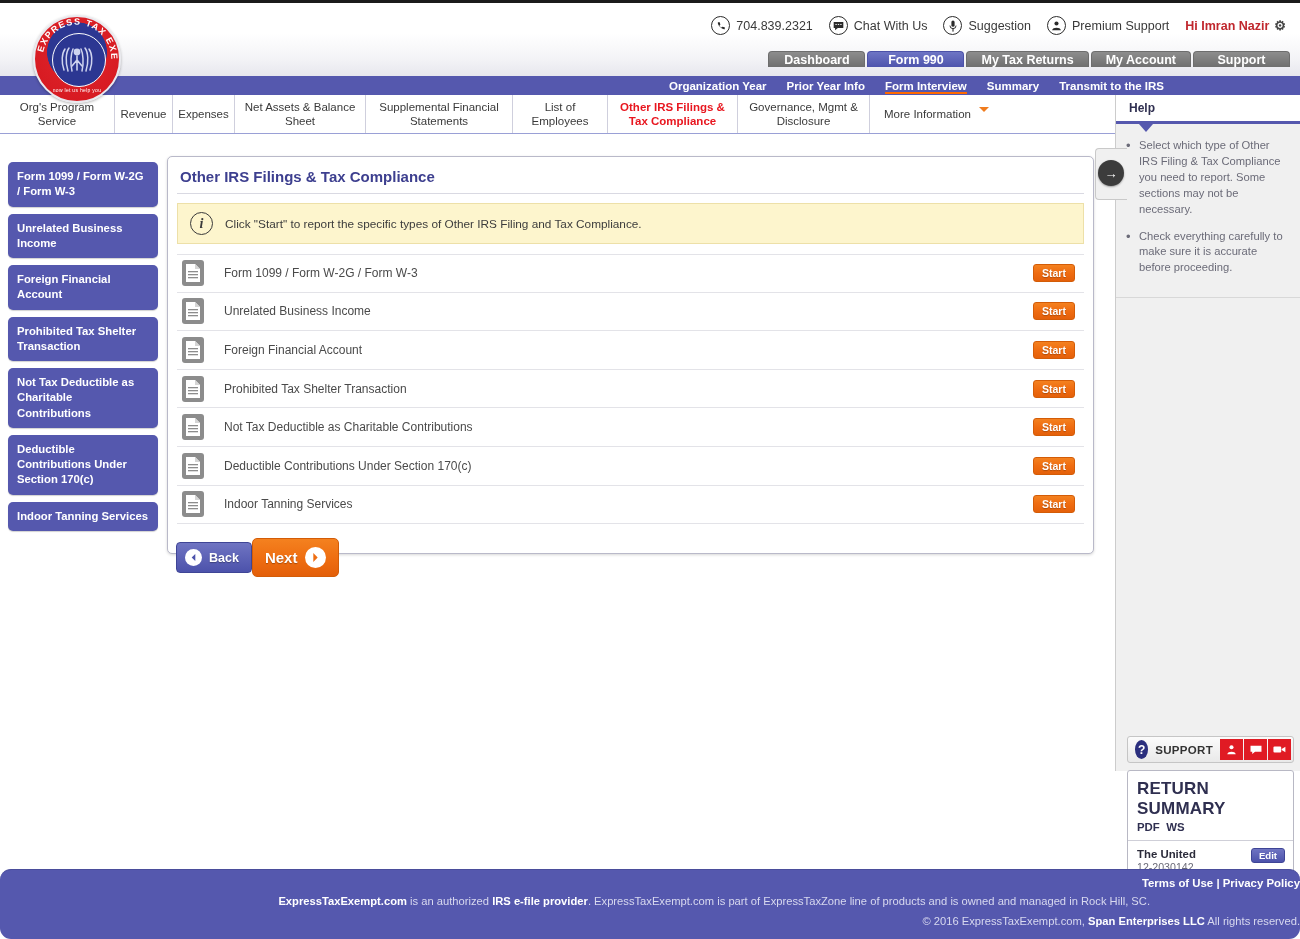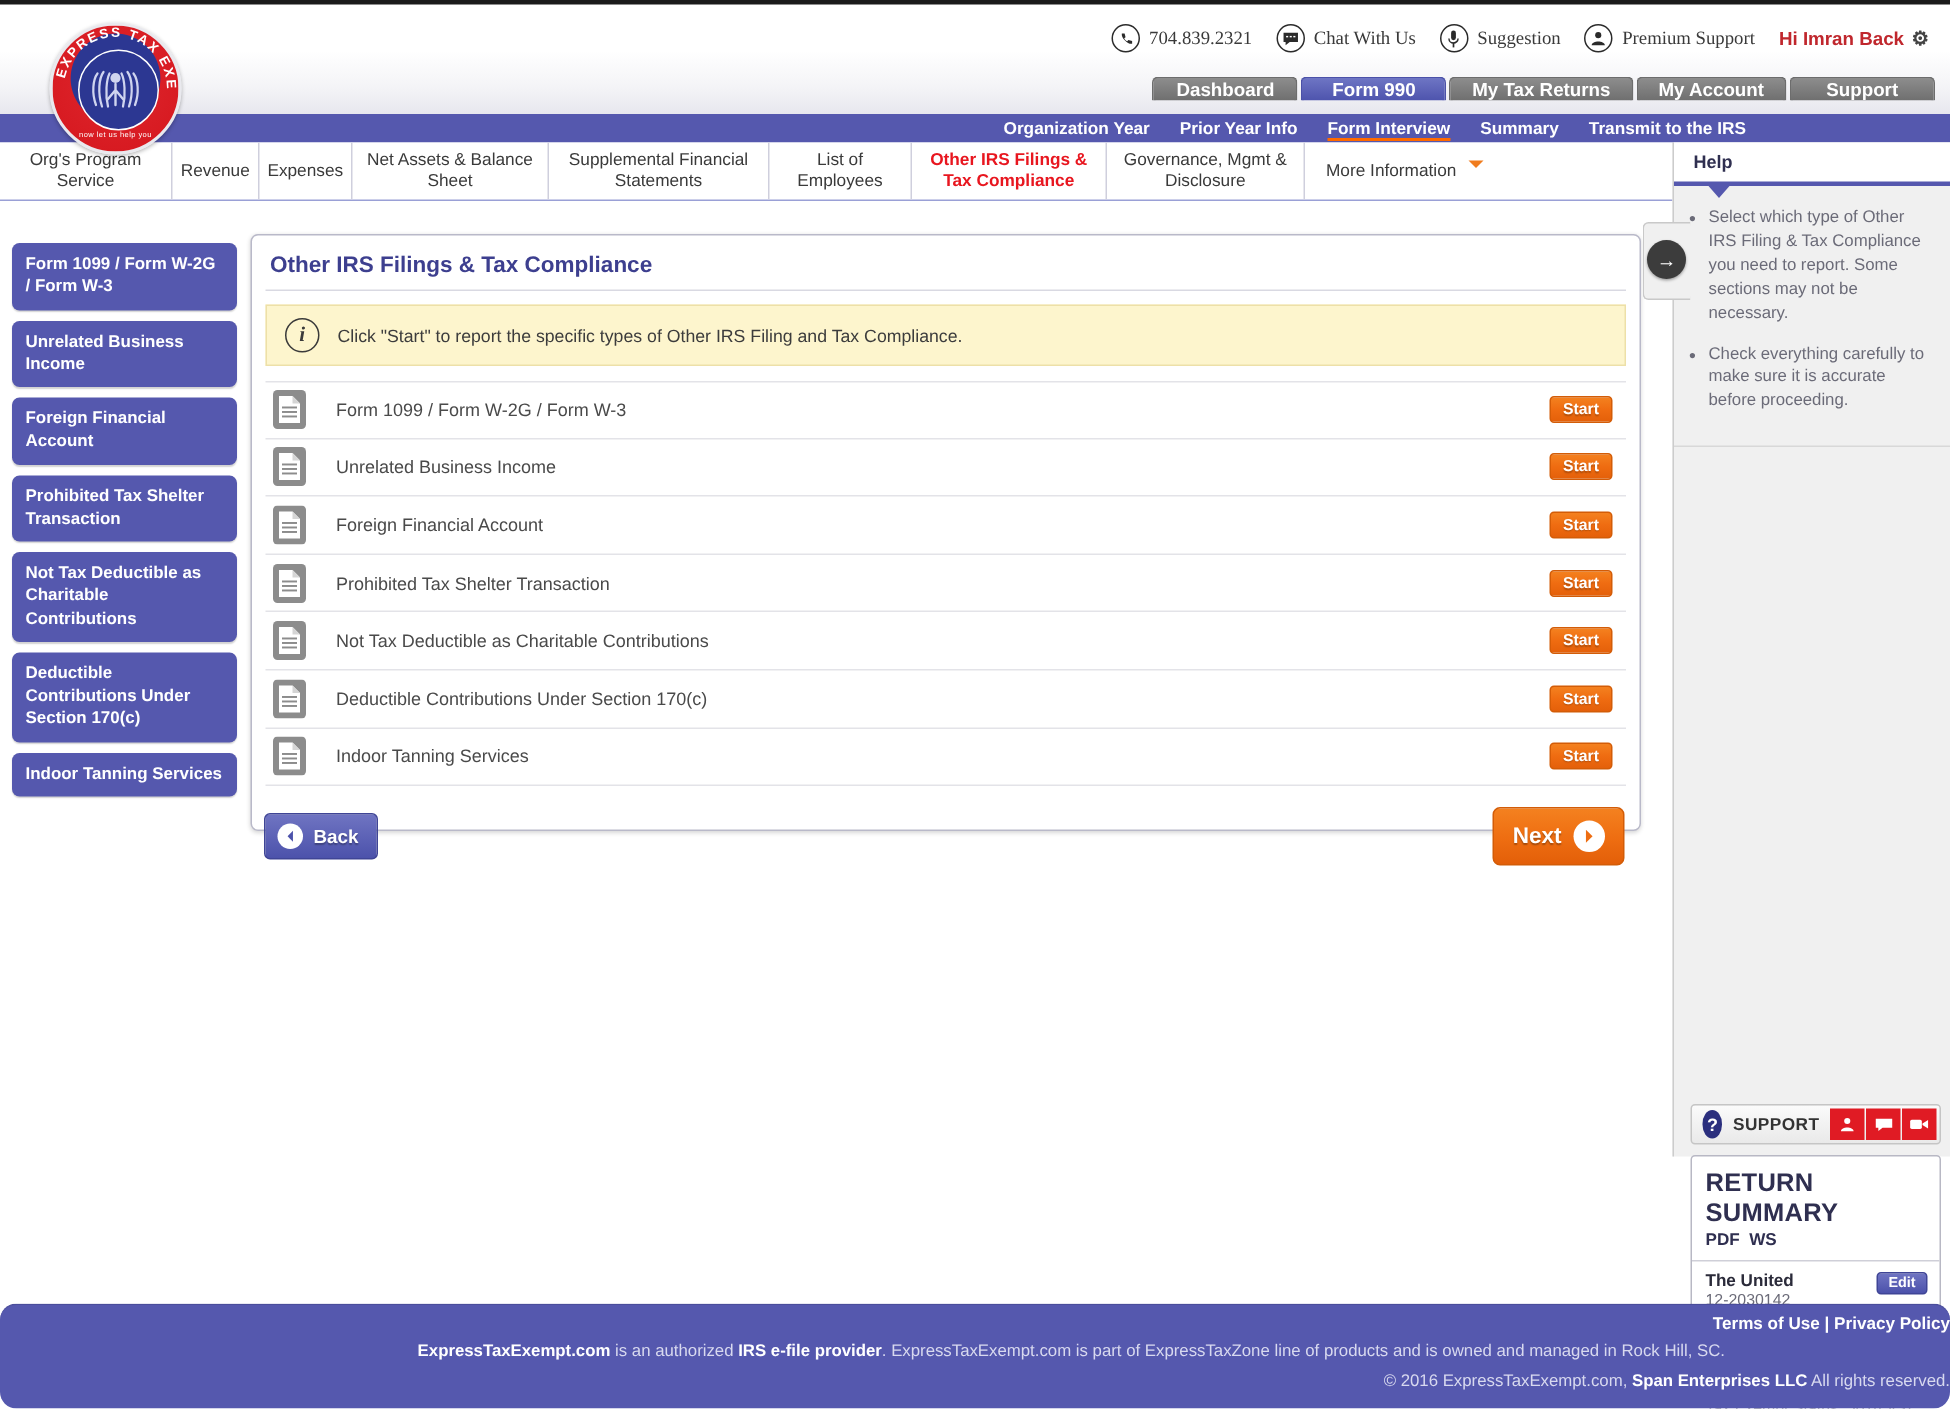--- a/index.html
+++ b/index.html
@@ -38,21 +38,21 @@
   .logo .tag {
     position:absolute; bottom:8px; left:0; width:100%; text-align:center;
     font-size:5px; color:#fff; letter-spacing:.3px;
   }
 
   .hdr-links {
     position:absolute; right:14px; top:13px;
     display:flex; align-items:center; gap:16px;
     font-size:12.5px; color:#3a3a3a;
   }
-  .hdr-link { display:flex; align-items:center; gap:6px; cursor:pointer; white-space:nowrap;font-family:Liberation Serif, serif; }
+  .hdr-link { display:flex; align-items:center; gap:6px; cursor:pointer; white-space:nowrap; }
   .circ-icon {
     width:19px; height:19px; border-radius:50%;
     border:1.6px solid #2b2b2b; display:flex; align-items:center; justify-content:center;
     color:#2b2b2b; font-size:10px; line-height:1; flex:0 0 auto;
   }
   .hdr-user { color:#c0272d; font-weight:bold; font-size:12.5px; display:flex; align-items:center; gap:5px; cursor:pointer;}
   .gear { font-size:13px; color:#444; }
 
   
   .maintabs {
@@ -171,21 +171,21 @@
   .doc-ico { width:22px; height:26px; flex:0 0 auto; margin-right:20px; }
   .row-label { flex:1; font-size:12px; color:#4a4a4a; }
   .btn-start {
     width:42px; height:18px; border-radius:3px; margin-right:6px;
     background: linear-gradient(to bottom,#f4811f 0%, #ef6c11 50%, #e4600a 100%);
     border:1px solid #d35c07;
     color:#ffffff; font-size:10.5px; font-weight:bold;
     display:flex;align-items:center;justify-content:center; cursor:pointer;
     text-shadow:0 1px 1px rgba(0,0,0,.25);
   }
-  .navrow { display:flex; align-items:center; justify-content:space-between; padding:14px 10px 0 8px; }
+  .navrow { display:flex; align-items:center; justify-content:flex-start; padding:14px 10px 0 8px; }
   .btn-back {
     display:flex; align-items:center; gap:7px; padding:6px 12px 6px 8px;
     background: linear-gradient(to bottom,#6f74c2,#4c52ab);
     border:1px solid #3f4596; border-radius:4px;
     color:#fff; font-size:12.5px; font-weight:bold; cursor:pointer;
     text-shadow:0 1px 1px rgba(0,0,0,.3);
   }
   .btn-next {
     display:flex; align-items:center; gap:8px; padding:8px 12px;
     background: linear-gradient(to bottom,#f4811f 0%,#ee6d11 55%,#e35f09 100%);
@@ -317,21 +317,21 @@
       <div class="hdr-link">
         <span class="circ-icon">
           <svg width="11" height="11" viewBox="0 0 14 14">
               <circle cx="7" cy="4.4" r="2.6" fill="#2b2b2b"></circle>
               <path d="M1.4 13 C1.8 8.8 12.2 8.8 12.6 13 Z" fill="#2b2b2b"></path>
             </svg>
         </span>
         <span>Premium Support</span>
       </div>
       <div class="hdr-user">
-        <span>Hi Imran Back</span>
+        <span>Hi Imran Nazir</span>
         <span class="gear">⚙</span>
       </div>
     </div>
 
     <div class="maintabs">
       <div class="mtab">Dashboard</div>
       <div class="mtab active">Form 990</div>
       <div class="mtab">My Tax Returns</div>
       <div class="mtab">My Account</div>
       <div class="mtab">Support</div>

